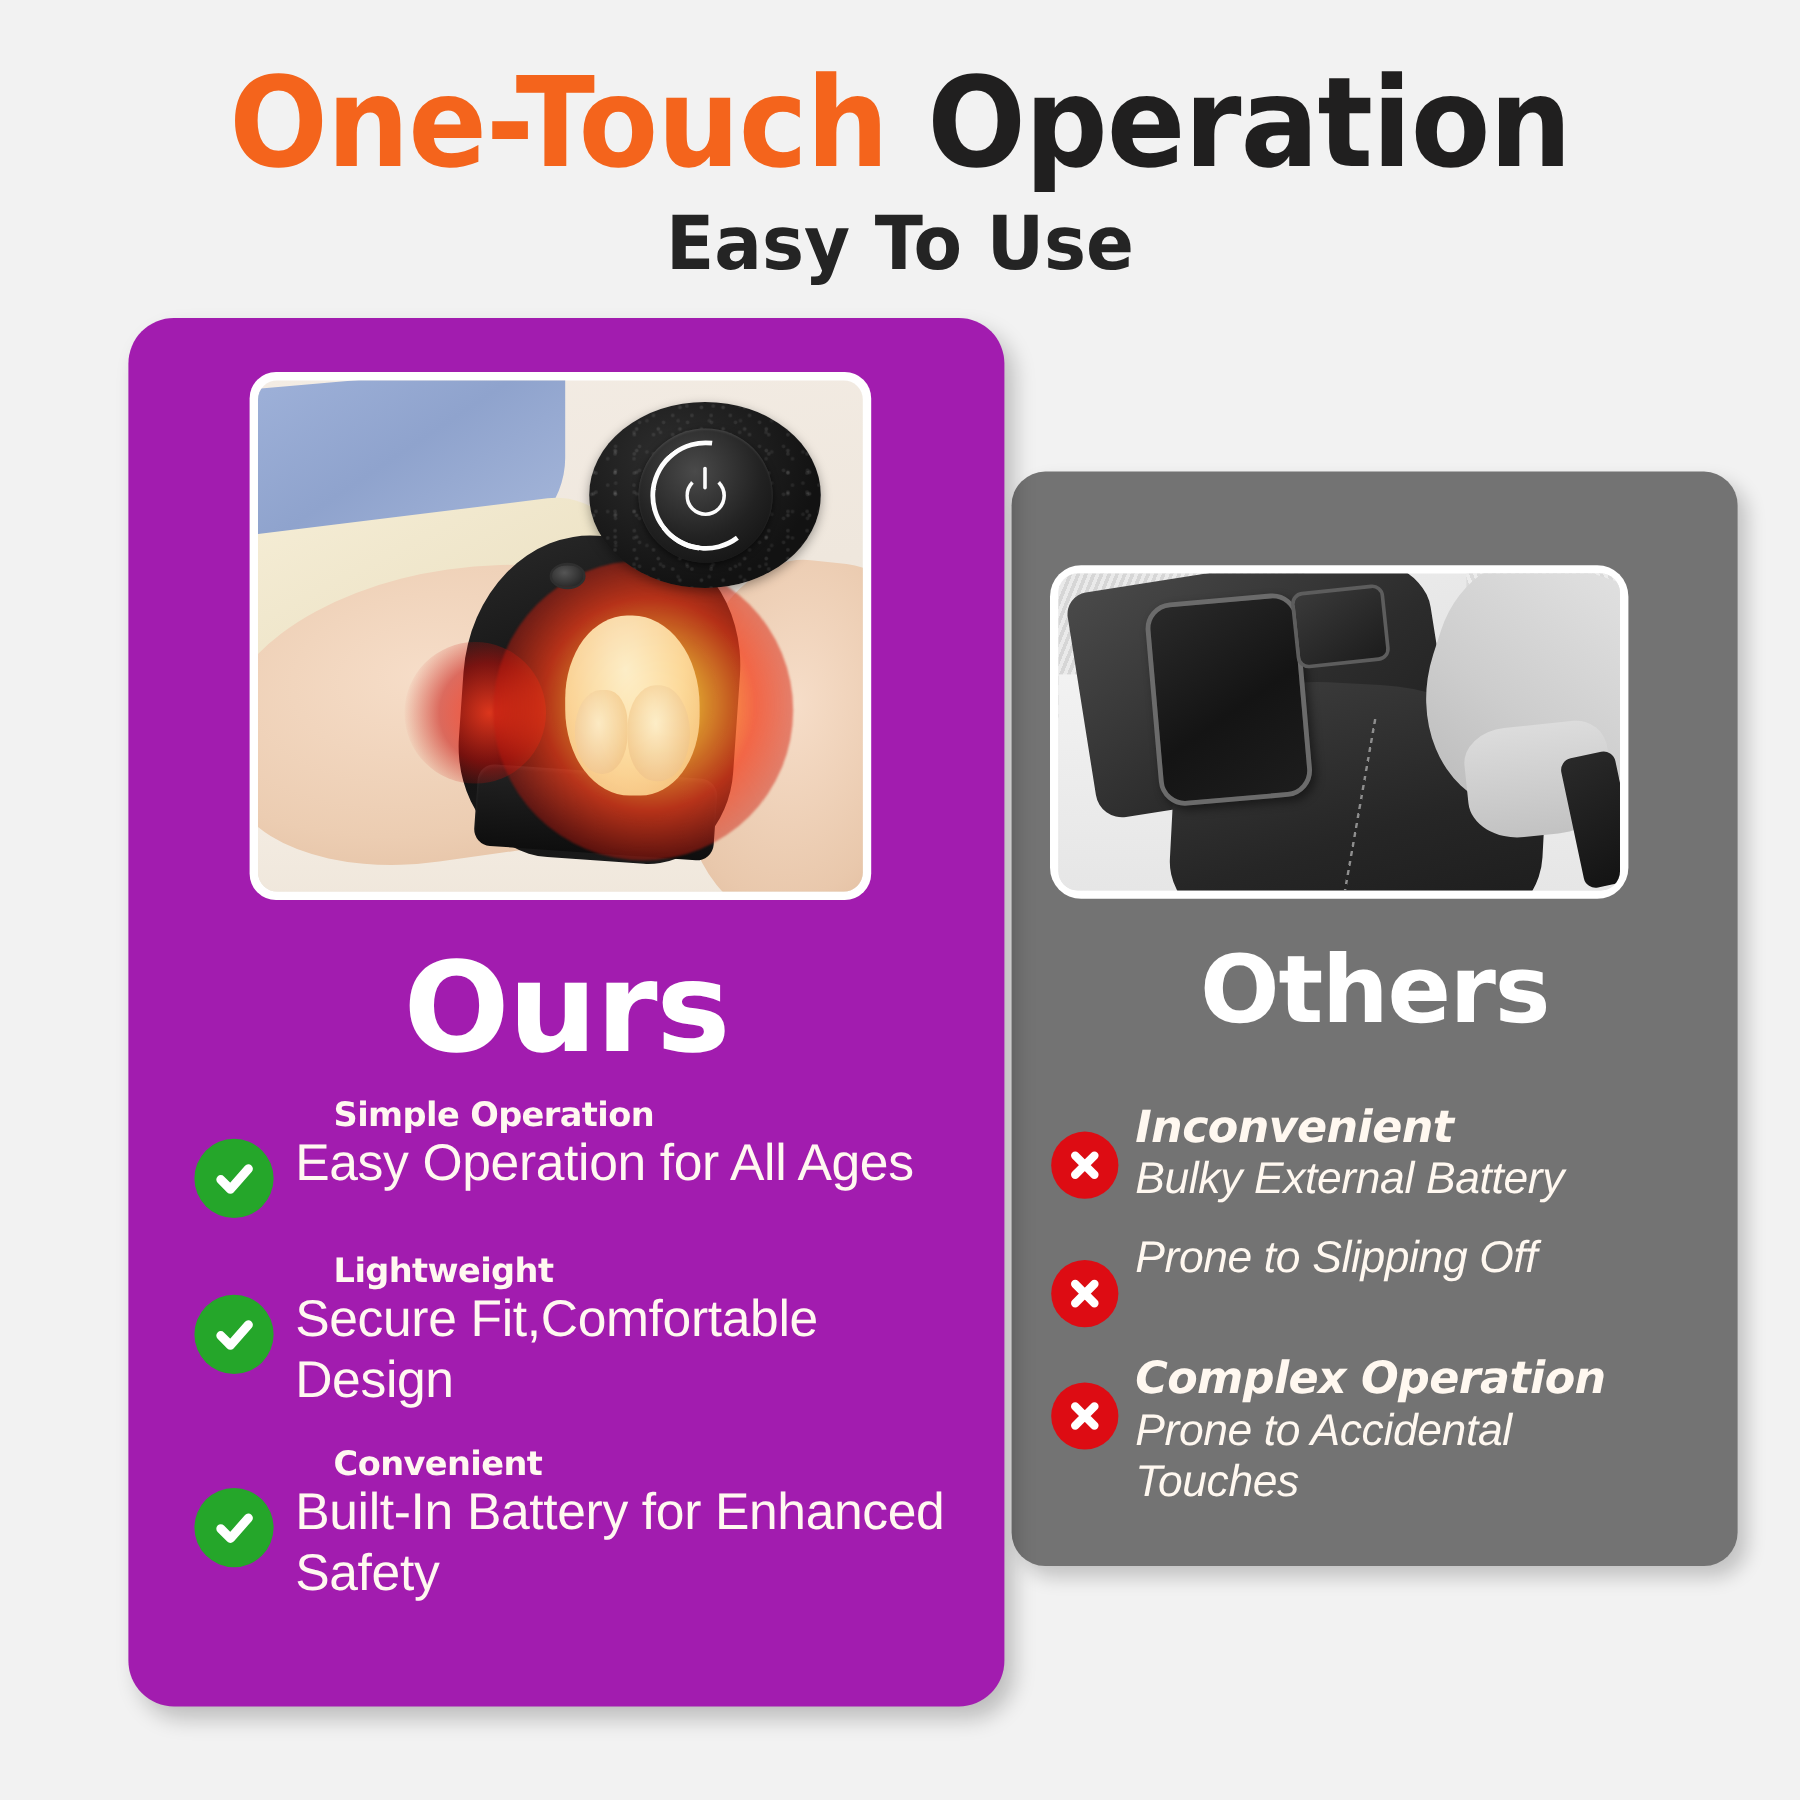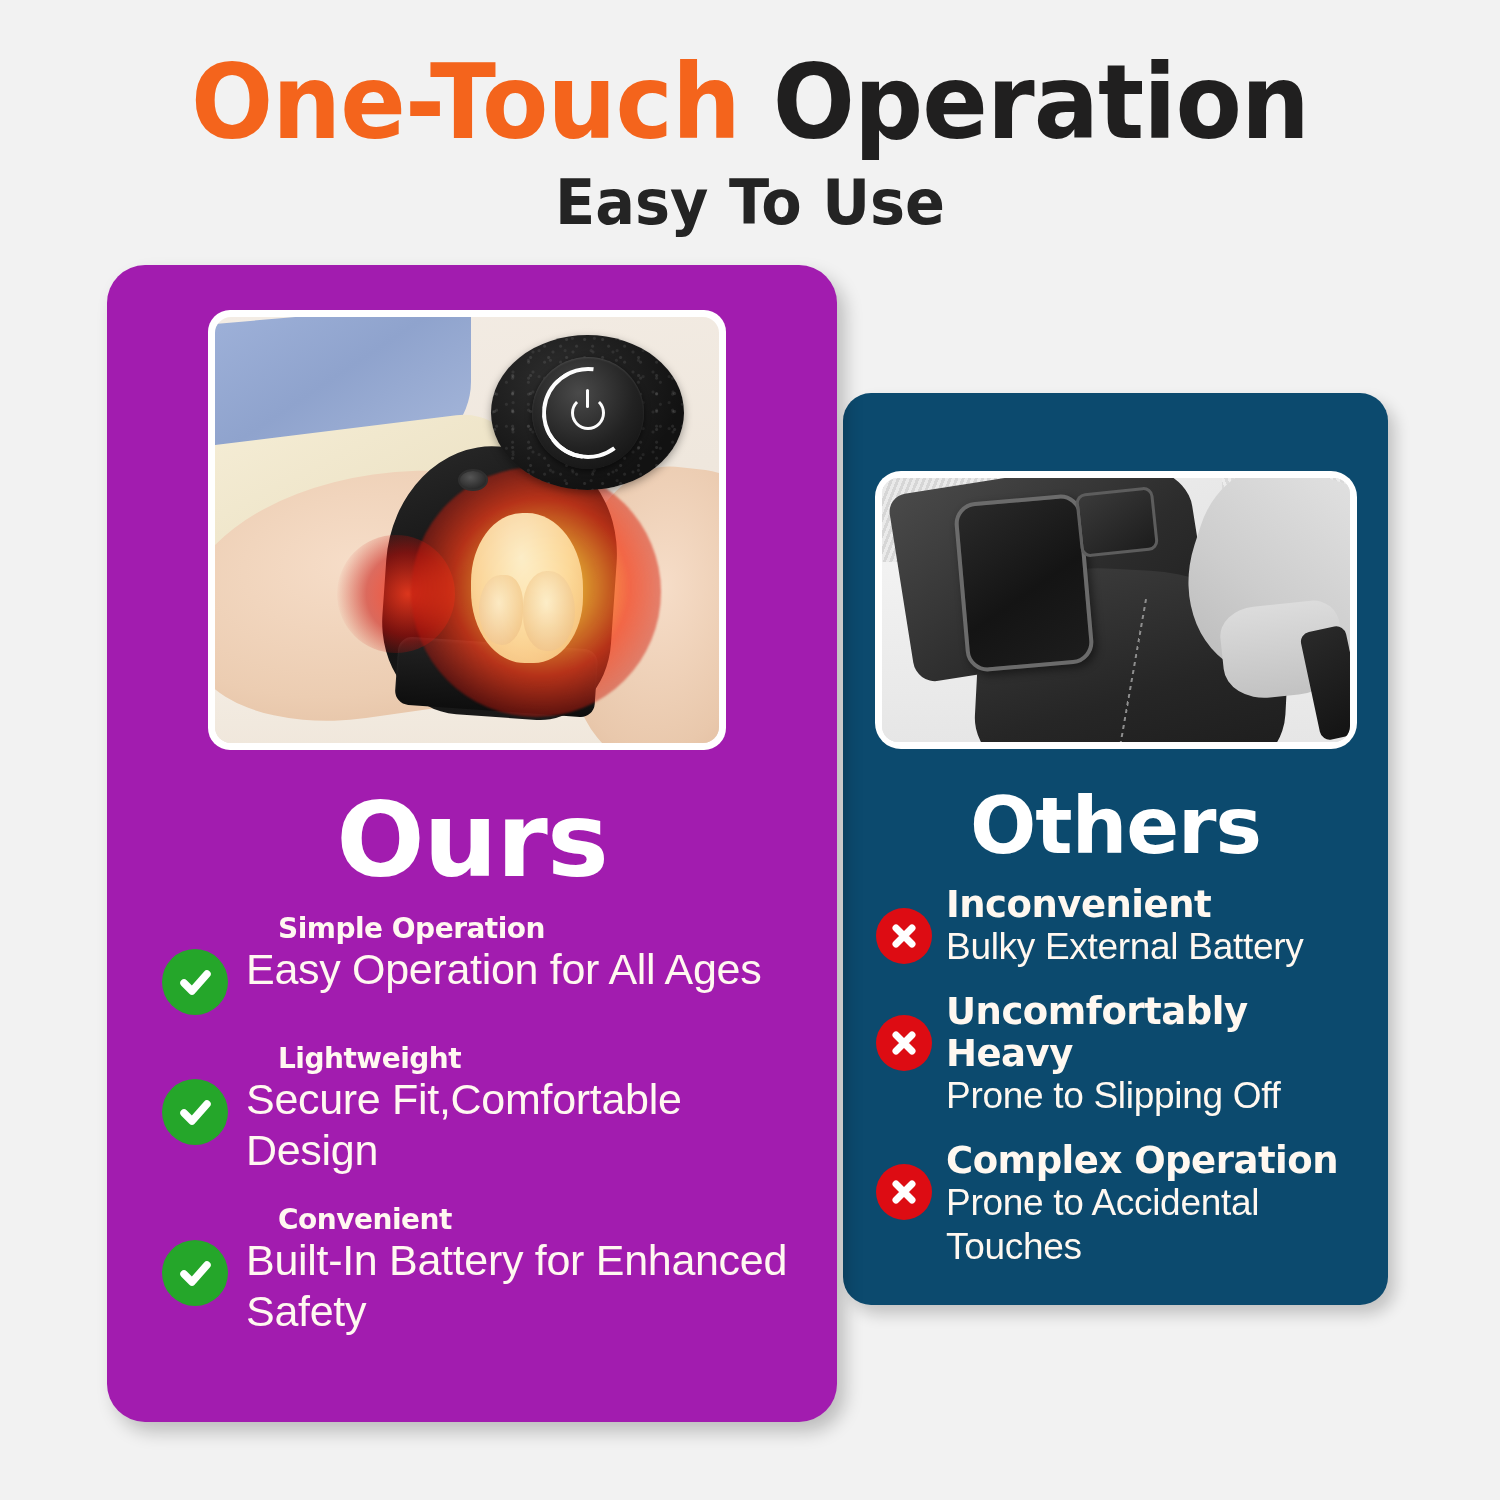--- a/index.html
+++ b/index.html
@@ -30,22 +30,22 @@
     font-size:62px; font-weight:bold; color:#242424;
     letter-spacing:0px;
     font-family:"DejaVu Sans", sans-serif;
     transform:scaleX(0.95);
   }
 
   
   .card { position:absolute; }
 
   .card-others {
-    left:843px; top:393px; width:545px; height:912px;
-    background:#0c4a6e;
+    left:843px; top:393px; width:605px; height:912px;
+    background:#737373;
     border-radius:28px;
     box-shadow:7px 9px 16px rgba(0,0,0,0.20);
     z-index:1;
   }
   .card-ours {
     left:107px; top:265px; width:730px; height:1157px;
     background:#a21caf;
     border-radius:38px;
     box-shadow:8px 10px 18px rgba(0,0,0,0.22);
     z-index:2;
@@ -280,21 +280,21 @@
     color:#ffffff; font-weight:bold;
     font-family:"DejaVu Sans", sans-serif;
     letter-spacing:-1px;
   }
   .title-ours   { top:523px; font-size:104px; line-height:1; }
   .title-others { top:394px; font-size:78px;  line-height:1; }
 
   
   .feature-list { position:absolute; }
   .list-ours   { left:55px;  top:648px; width:640px; }
-  .list-others { left:33px;  top:491px; width:500px; }
+  .list-others { left:33px;  top:526px; width:500px;font-style:italic; }
 
   .feature {
     display:flex;
     align-items:flex-start;
     margin-bottom:28px;
   }
   .list-others .feature { margin-bottom:22px; }
 
   .icon-badge {
     flex:0 0 auto;
@@ -371,21 +371,20 @@
         </div>
       </div>
 
       <div class="feature">
         <div class="icon-badge badge-cross">
           <svg width="32" height="32" viewBox="0 0 32 32" aria-hidden="true">
             <path d="M8 8 L24 24 M24 8 L8 24" stroke="#ffffff" stroke-width="7" stroke-linecap="round"></path>
           </svg>
         </div>
         <div class="feature-text">
-          <div class="feature-title">Uncomfortably Heavy</div>
           <div class="feature-sub">Prone to Slipping Off</div>
         </div>
       </div>
 
       <div class="feature">
         <div class="icon-badge badge-cross">
           <svg width="32" height="32" viewBox="0 0 32 32" aria-hidden="true">
             <path d="M8 8 L24 24 M24 8 L8 24" stroke="#ffffff" stroke-width="7" stroke-linecap="round"></path>
           </svg>
         </div>

